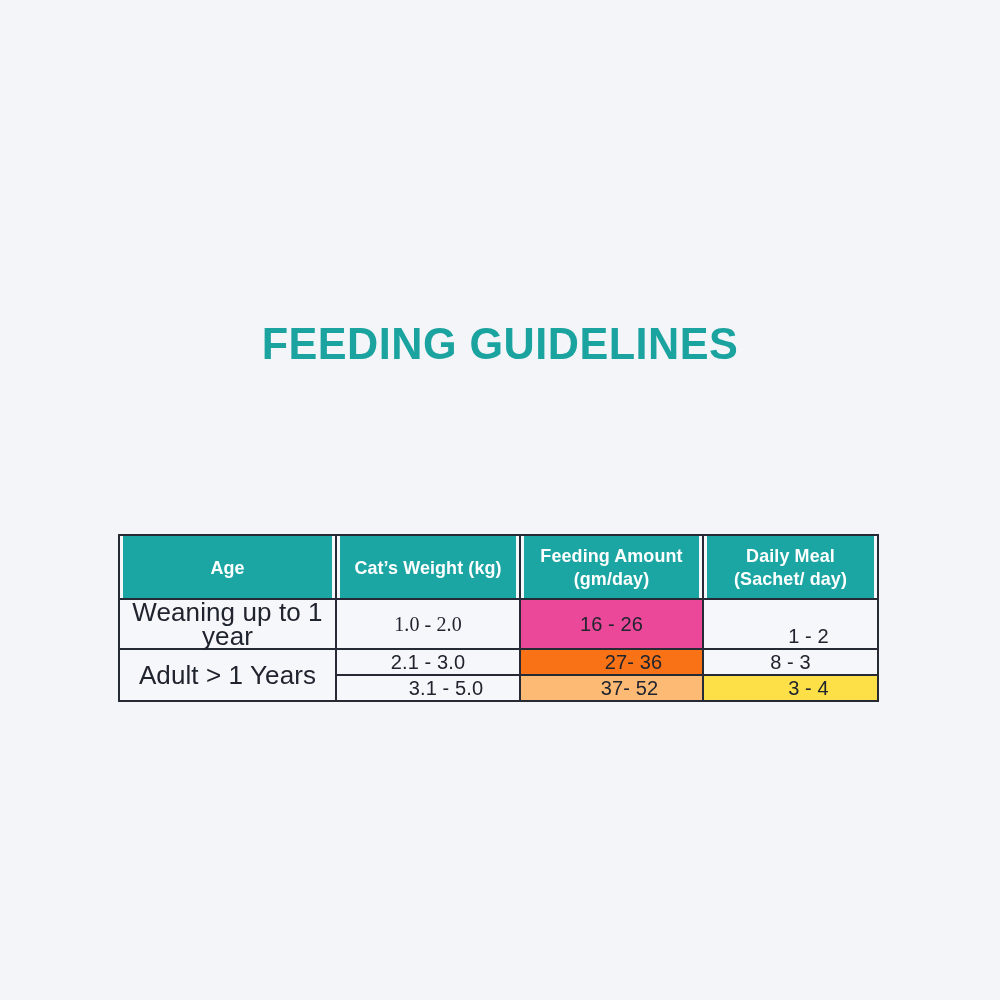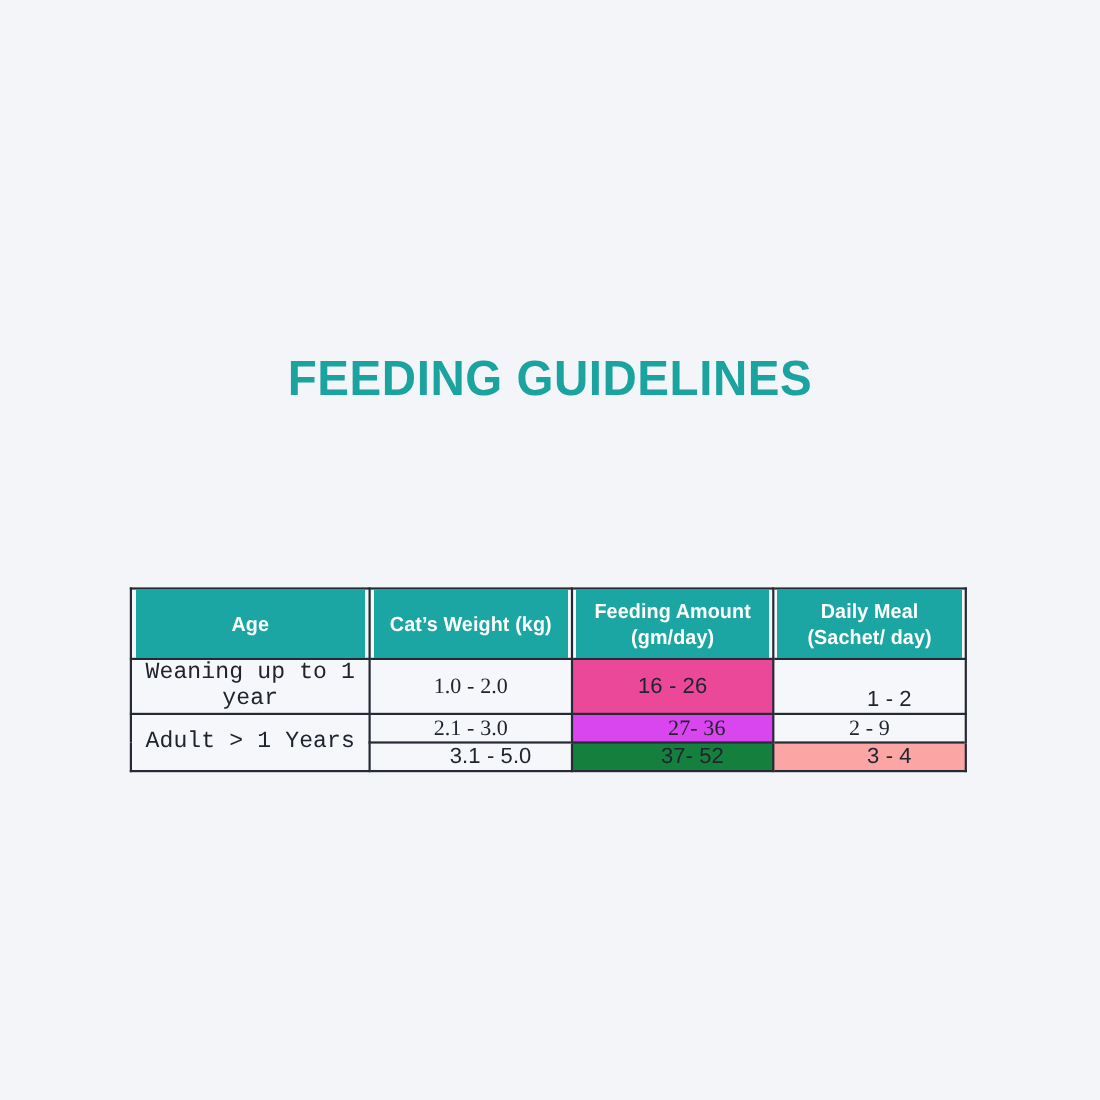--- a/index.html
+++ b/index.html
@@ -85,39 +85,37 @@
     color: #20242e;
     font-size: 20px;
     font-weight: normal;
     text-align: center;
     vertical-align: middle;
     line-height: 24px;
     letter-spacing: 0.1px;
   }
 
   tbody td.age-cell {
-    font-size: 21px;
-    font-family: Liberation Mono, monospace;
+    font-size: 26px;
   }
 
   
   tr.row-weaning td { height: 44px; }
   tr.row-adult-a td { height: 22px; }
   tr.row-adult-b td { height: 22px; padding-left: 36px; }
 
   
   td.daily-lowered {
     vertical-align: bottom;
     padding-bottom: 2px;
   }
 
   
   tr.row-adult-a td.light-bottom {
     border-bottom: 1.5px solid #8b8e96;
-    font-family: Liberation Serif, serif;
   }
 
   
   td.age-span {
     vertical-align: middle;
   }
 
   .hdr-line {
     display: block;
   }
@@ -162,27 +160,27 @@
         <tr class="row-weaning">
           <td class="age-cell" style="background: rgb(246, 247, 250); color: rgb(32, 36, 46);">Weaning up to 1 year</td>
           <td style="background: rgb(246, 247, 250); color: rgb(32, 36, 46); font-family: Liberation Serif, serif;">1.0 - 2.0</td>
           <td style="background: #ec4899; color: rgb(32, 36, 46);">16 - 26</td>
           <td class="daily-lowered" style="background: rgb(246, 247, 250); color: rgb(32, 36, 46); padding-left: 36px;">1 - 2</td>
         </tr>
 
         <tr class="row-adult-a">
           <td class="age-cell age-span" rowspan="2" style="background: rgb(246, 247, 250); color: rgb(32, 36, 46);">Adult &gt; 1 Years</td>
           <td class="light-bottom" style="background: rgb(246, 247, 250); color: rgb(32, 36, 46);">2.1 - 3.0</td>
-          <td class="light-bottom" style="background: #d946ef; color: rgb(32, 36, 46); padding-left: 44px;">27- 36</td>
-          <td class="light-bottom" style="background: rgb(246, 247, 250); color: rgb(32, 36, 46);">2 - 9</td>
+          <td class="light-bottom" style="background: #f97316; color: rgb(32, 36, 46); padding-left: 44px;">27- 36</td>
+          <td class="light-bottom" style="background: rgb(246, 247, 250); color: rgb(32, 36, 46);">8 - 3</td>
         </tr>
 
         <tr class="row-adult-b">
           <td style="background: rgb(246, 247, 250); color: rgb(32, 36, 46);">3.1 - 5.0</td>
-          <td style="background: #15803d; color: rgb(32, 36, 46); margin-left: 40px;">37- 52</td>
-          <td style="background: #fca5a5; color: rgb(32, 36, 46);">3 - 4</td>
+          <td style="background: #fdba74; color: rgb(32, 36, 46); margin-left: 40px;">37- 52</td>
+          <td style="background: #fde047; color: rgb(32, 36, 46);">3 - 4</td>
         </tr>
 
       </tbody>
     </table>
   </div>
 
 </div>
 
 </body></html>

